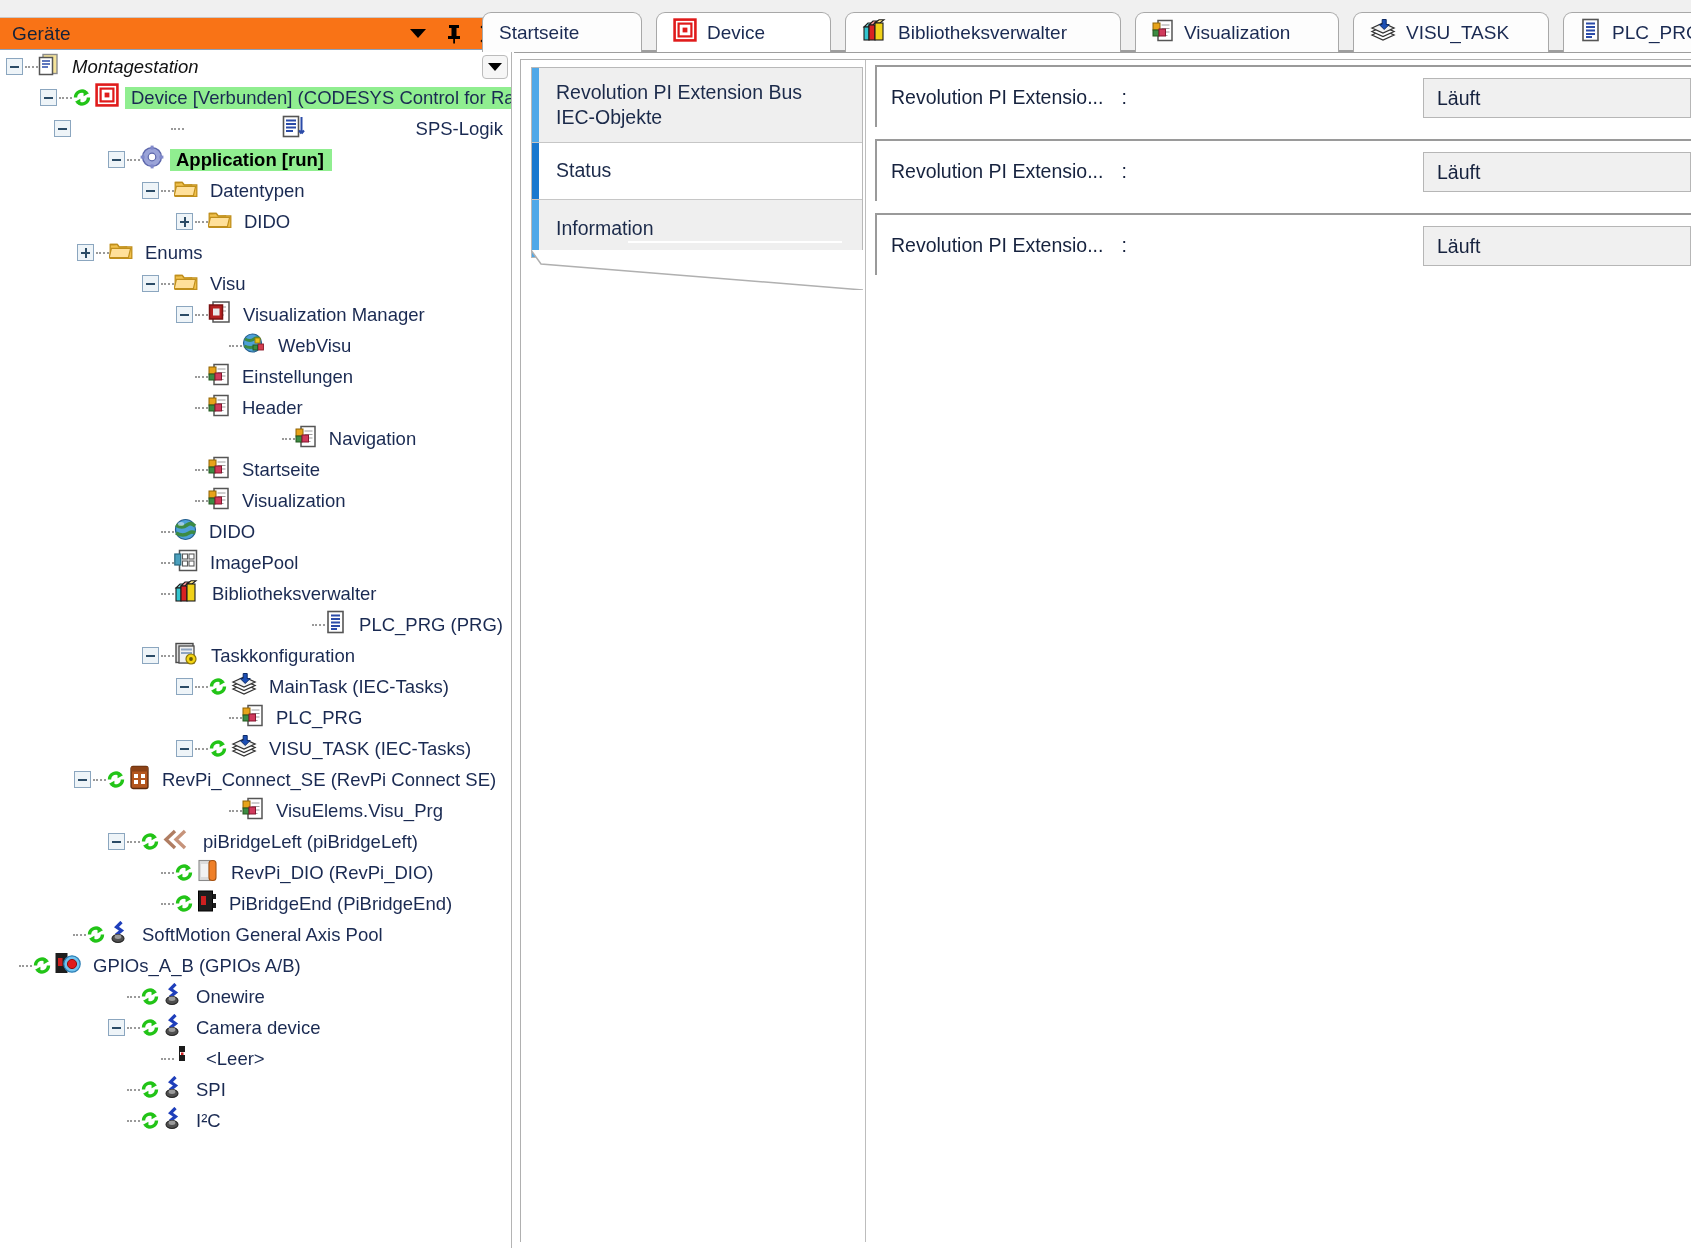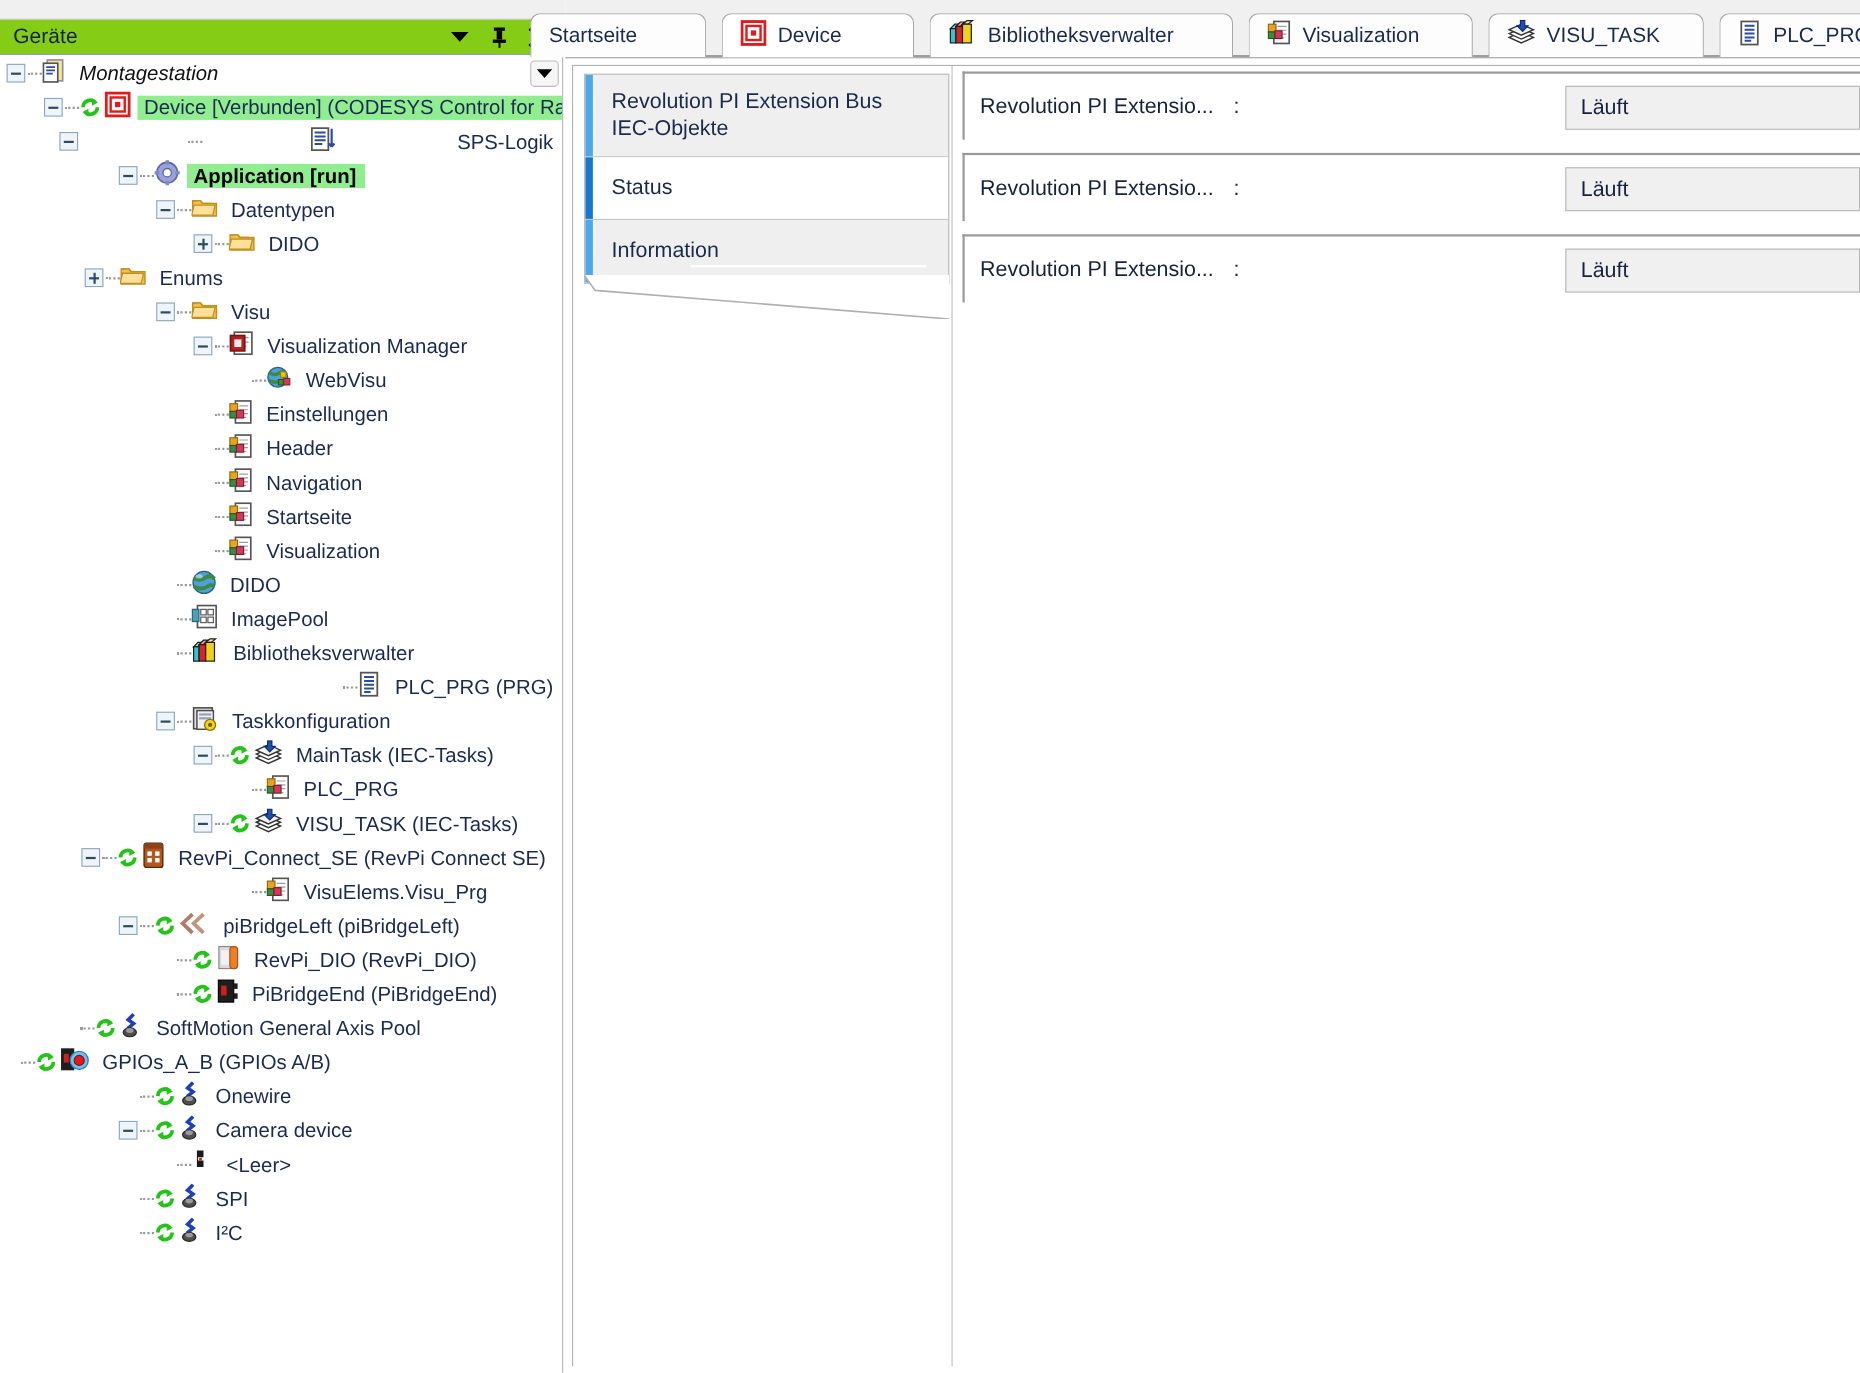--- a/index.html
+++ b/index.html
@@ -18,21 +18,21 @@
     position: absolute; left: 0; top: 0;
     width: 514px; height: 1248px;
     background: #ffffff;
   }
   #devices-topstrip {
     position: absolute; left: 0; top: 0; width: 514px; height: 18px;
     background: #f0f0f0; border-bottom: 1px solid #c8c8c8;
   }
   #devices-header {
     position: absolute; left: 0; top: 18px; width: 514px; height: 32px;
-    background: #84cc16;
+    background: #f97316;
     border-bottom: 1px solid #8c9fb8;
     display: flex; align-items: center;
   }
   #devices-header .title {
     font-size: 19px; color: #15223a; margin-left: 12px; letter-spacing: .1px;
   }
   #devices-header .hdr-btns {
     margin-left: auto; display: flex; align-items: center; gap: 16px;
     padding-right: 14px;
   }
@@ -351,21 +351,21 @@
                 <rect x="6" y="1.5" width="14" height="20" fill="#fff" stroke="#555" stroke-width="1.5"></rect>
                 <g stroke="#9e9e9e" stroke-width="1.1">
                   <path d="M9.5 6h8M9.5 9.5h8M9.5 13h8M9.5 16.5h6"></path>
                 </g>
                 <rect x="1" y="4" width="7" height="7" fill="#e8a31a" stroke="#8f6405" stroke-width="1"></rect>
                 <rect x="1" y="11" width="6" height="6" fill="#3c8b43" stroke="#22561f" stroke-width="1"></rect>
                 <rect x="7" y="10" width="6.5" height="7" fill="#d03a5c" stroke="#85152f" stroke-width="1"></rect>
               </svg></span>
             <span class="tlabel">Header</span>
           </div>
-          <div class="tnode" style="padding-left: 176px;">
+          <div class="tnode" style="padding-left: 176px; justify-content: center;">
             <span class="exp-spacer"></span>
             <span class="dots"></span>
             <span class="ico"><svg width="22" height="23" viewBox="0 0 22 23">
                 <rect x="6" y="1.5" width="14" height="20" fill="#fff" stroke="#555" stroke-width="1.5"></rect>
                 <g stroke="#9e9e9e" stroke-width="1.1">
                   <path d="M9.5 6h8M9.5 9.5h8M9.5 13h8M9.5 16.5h6"></path>
                 </g>
                 <rect x="1" y="4" width="7" height="7" fill="#e8a31a" stroke="#8f6405" stroke-width="1"></rect>
                 <rect x="1" y="11" width="6" height="6" fill="#3c8b43" stroke="#22561f" stroke-width="1"></rect>
                 <rect x="7" y="10" width="6.5" height="7" fill="#d03a5c" stroke="#85152f" stroke-width="1"></rect>

